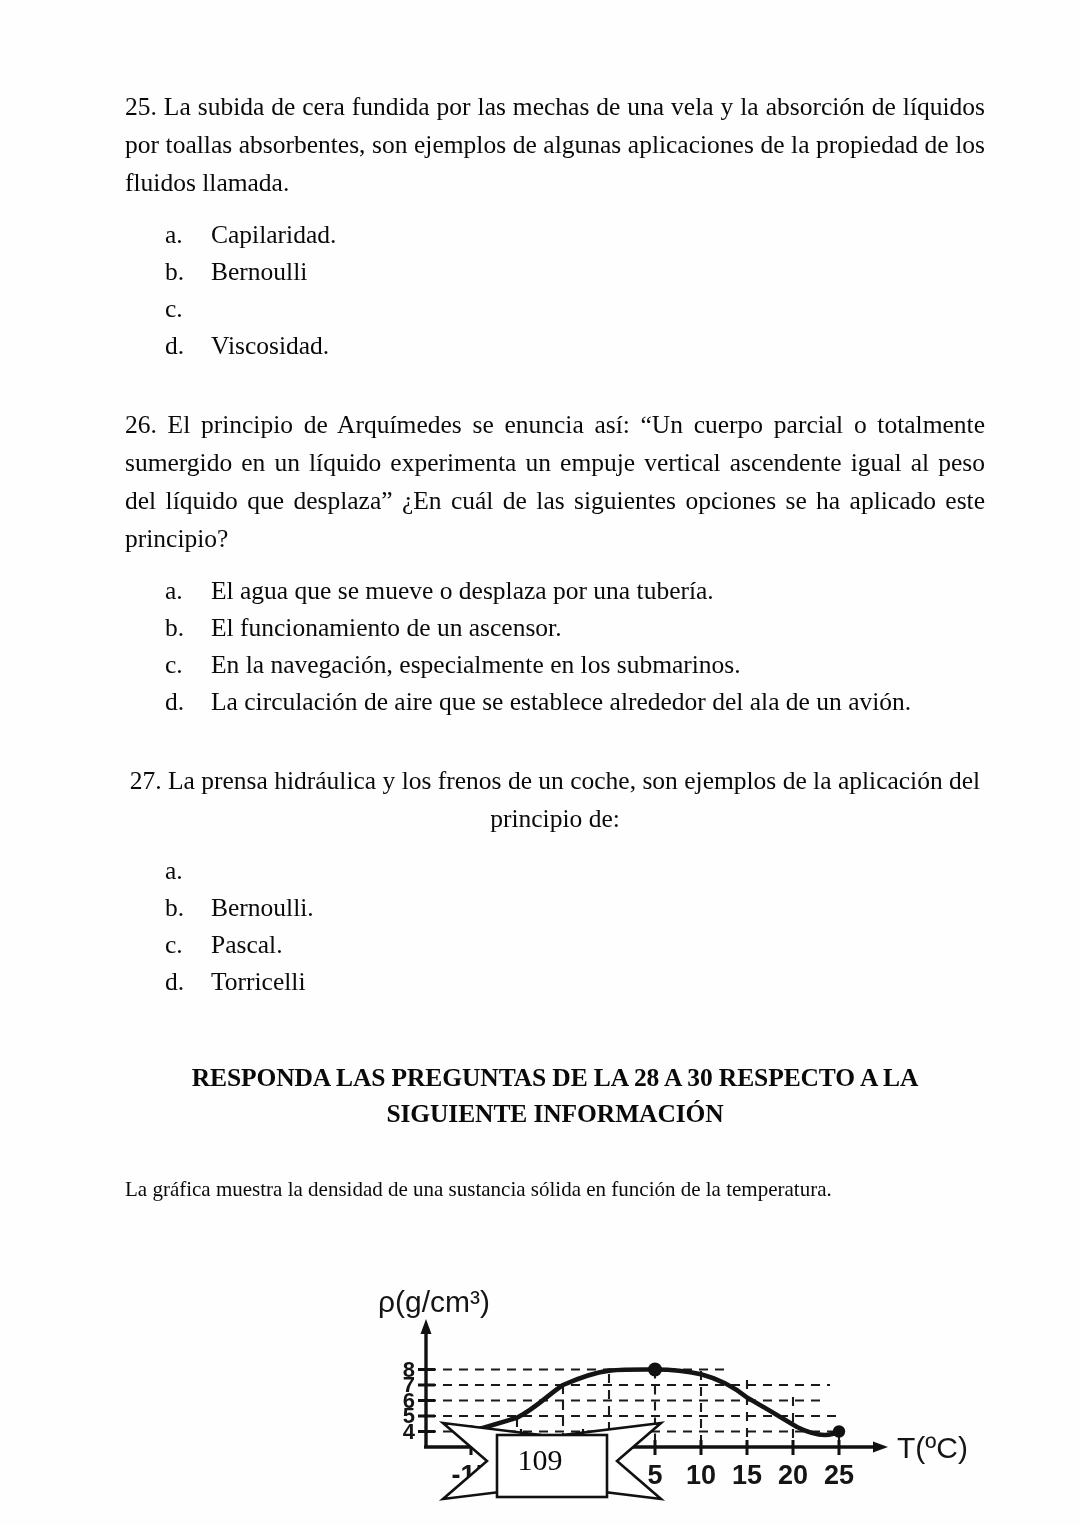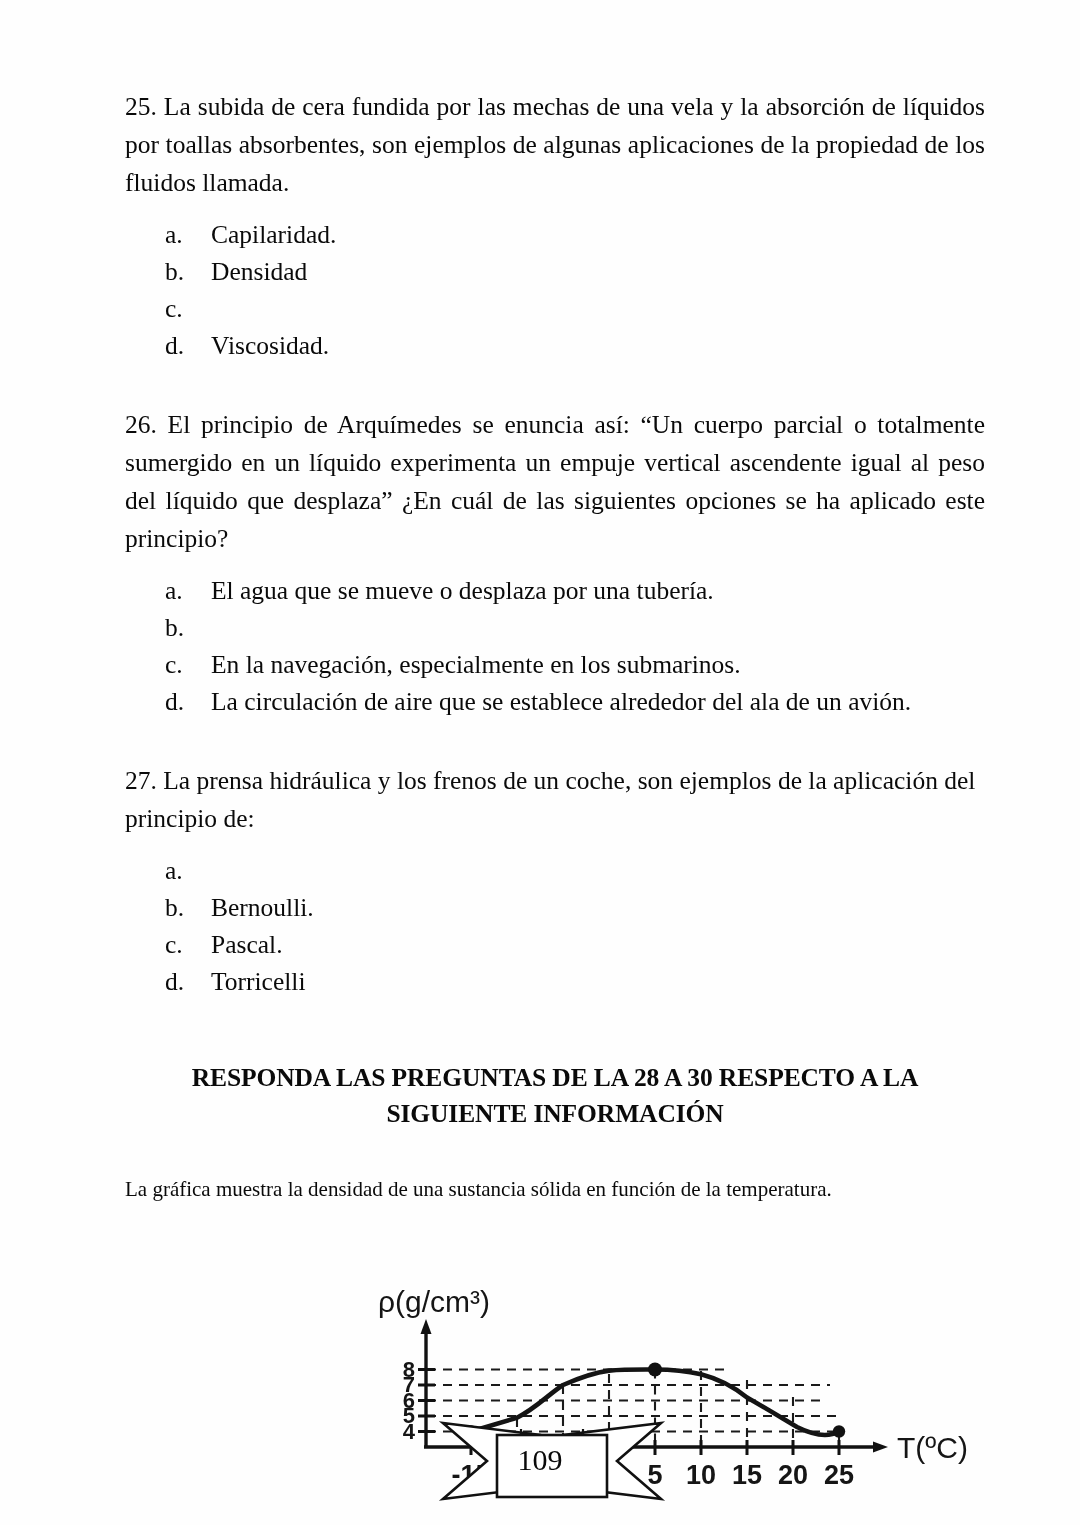--- a/index.html
+++ b/index.html
@@ -37,21 +37,21 @@
   }
   .q-stem {
     font-size: 25.5px;
     line-height: 38px;
     text-align: justify;
     text-justify: inter-word;
     margin: 0;
     hyphens: none;
   }
   .q-stem.nojust {
-    text-align: left;
+    text-align: center;
   }
 
   .options {
     margin: 14px 0 0 0;
     padding: 0;
     list-style: none;
   }
   .option {
     display: flex;
     align-items: baseline;
@@ -135,21 +135,21 @@
 
     <div class="question">
       <p class="q-stem">25. La subida de cera fundida por las mechas de una vela y la absorción de líquidos por toallas absorbentes, son ejemplos de algunas aplicaciones de la propiedad de los fluidos llamada.</p>
       <ul class="options">
         <li class="option">
           <span class="opt-letter">a.</span>
           <span class="opt-text">Capilaridad.</span>
         </li>
         <li class="option">
           <span class="opt-letter">b.</span>
-          <span class="opt-text">Densidad</span>
+          <span class="opt-text">Bernoulli</span>
         </li>
         <li class="option">
           <span class="opt-letter">c.</span>
         </li>
         <li class="option">
           <span class="opt-letter">d.</span>
           <span class="opt-text">Viscosidad.</span>
         </li>
       </ul>
     </div>
@@ -158,20 +158,21 @@
 
     <div class="question">
       <p class="q-stem">26. El principio de Arquímedes se enuncia así: “Un cuerpo parcial o totalmente sumergido en un líquido experimenta un empuje vertical ascendente igual al peso del líquido que desplaza” ¿En cuál de las siguientes opciones se ha aplicado este principio?</p>
       <ul class="options">
         <li class="option">
           <span class="opt-letter">a.</span>
           <span class="opt-text">El agua que se mueve o desplaza por una tubería.</span>
         </li>
         <li class="option">
           <span class="opt-letter">b.</span>
+          <span class="opt-text">El funcionamiento de un ascensor.</span>
         </li>
         <li class="option">
           <span class="opt-letter">c.</span>
           <span class="opt-text">En la navegación, especialmente en los submarinos.</span>
         </li>
         <li class="option">
           <span class="opt-letter">d.</span>
           <span class="opt-text">La circulación de aire que se establece alrededor del ala de un avión.</span>
         </li>
       </ul>

